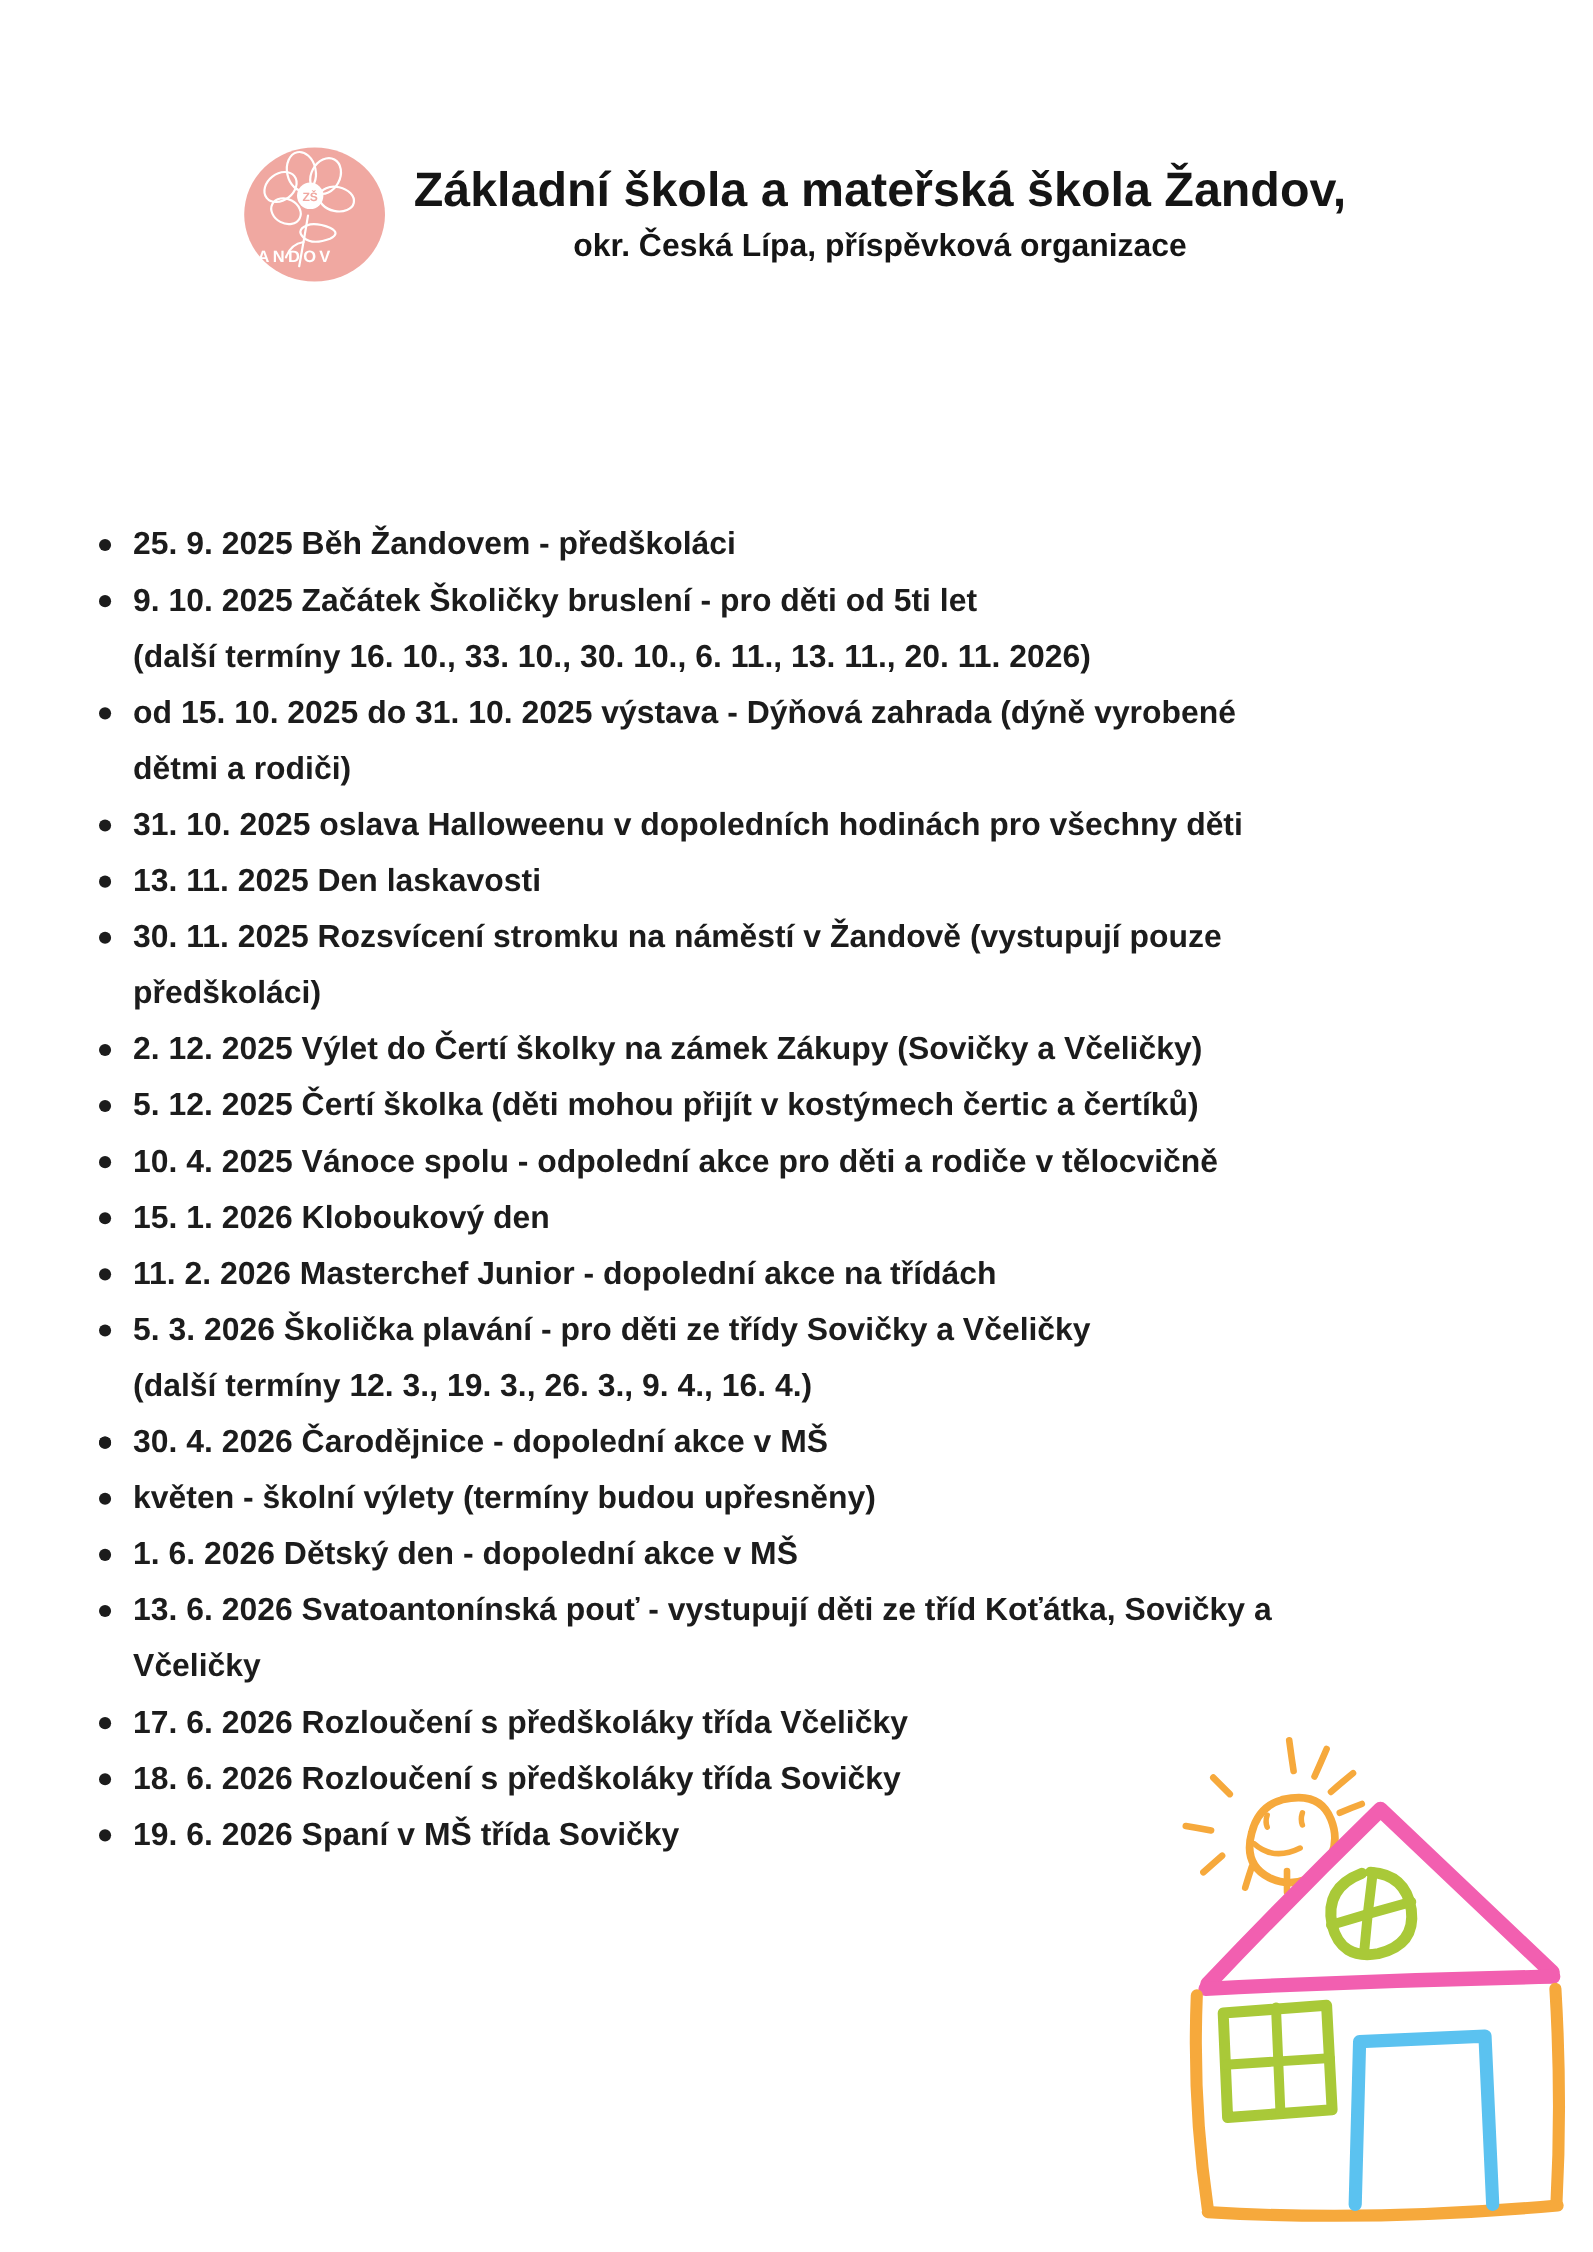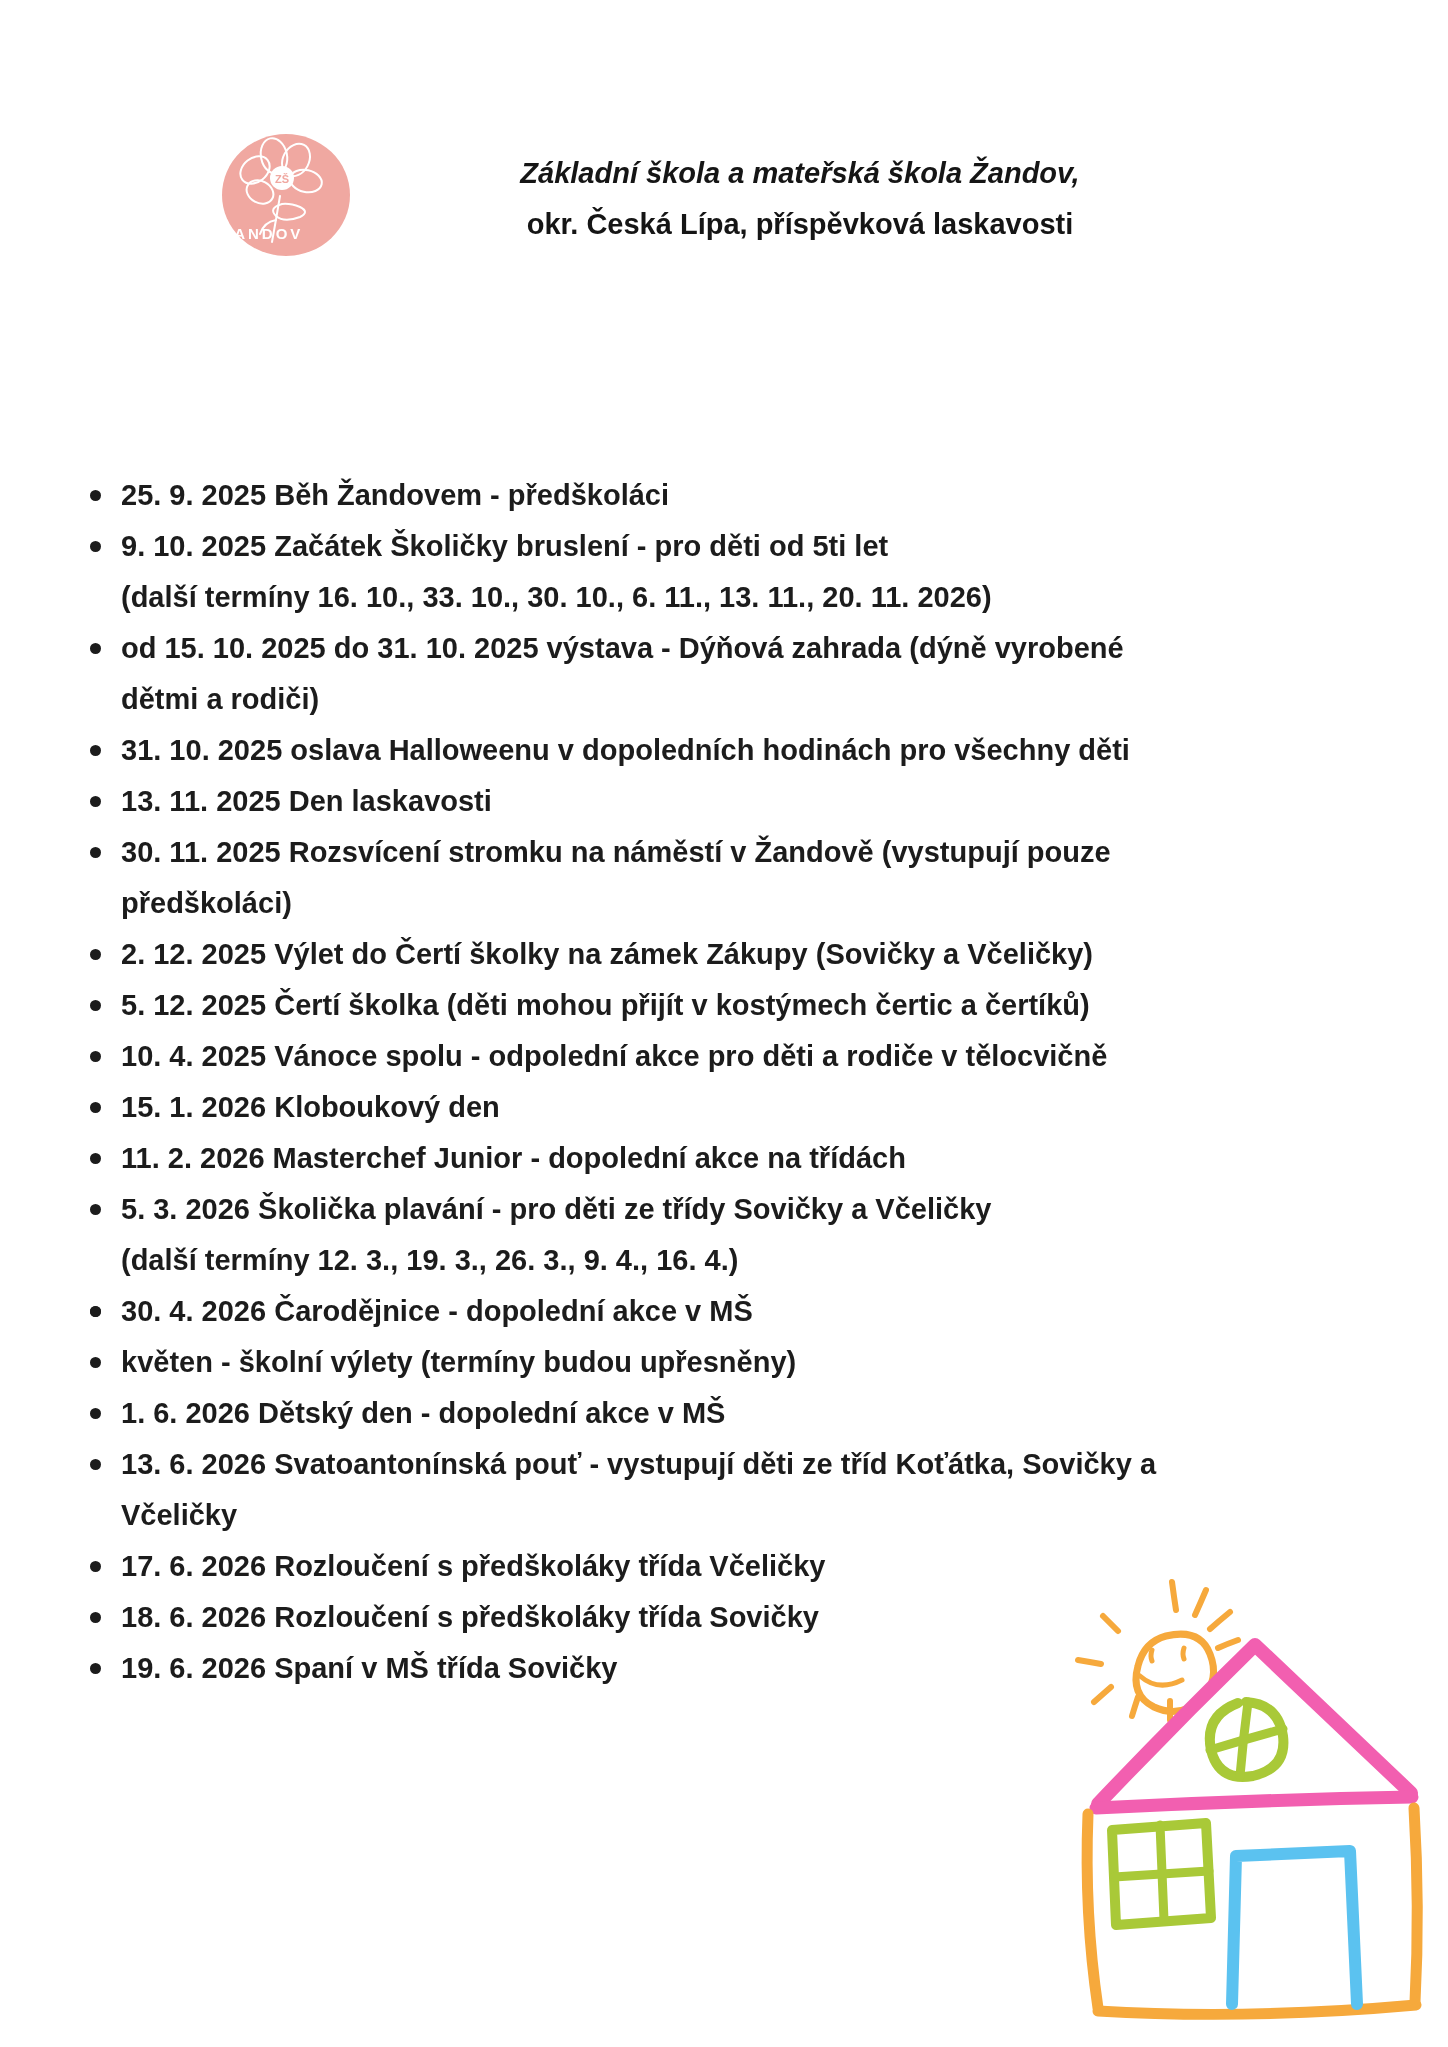--- a/index.html
+++ b/index.html
@@ -35,21 +35,21 @@
   }
   .header-text {
     position: absolute;
     left: 300px;
     top: 148px;
     width: 1000px;
     text-align: center;
     font-weight: 700;
     color: #151515;
   }
-  .header-line1 { font-size: 29px; line-height: 50px; font-style: italic; }
+  .header-line1 { font-size: 44px; line-height: 50px; }
   .header-line2 { font-size: 29px; line-height: 44px; margin-top: 4px; }
 
   
   .doc-title {
     position: absolute;
     left: 60px;
     top: 336px;
     width: 1340px;
     font-size: 56px;
     line-height: 72px;
@@ -115,21 +115,21 @@
         <path d="M54 86 q-12 2 -16 14"></path>
       </g>
       <circle cx="60" cy="44" r="12" fill="#ffffff"></circle>
       <text x="60" y="49" text-anchor="middle" font-size="11" font-weight="bold" fill="#f0a8a1">ZŠ</text>
     </svg>
     <div class="logo-label">ŽANDOV</div>
   </div>
 
   <div class="header-text">
     <div class="header-line1">Základní škola a mateřská škola Žandov,</div>
-    <div class="header-line2">okr. Česká Lípa, příspěvková laskavosti</div>
+    <div class="header-line2">okr. Česká Lípa, příspěvková organizace</div>
   </div>
 
 
   <div class="events">
     <div class="event-item">
       <span class="bullet"></span>
       <span class="event-text">25. 9. 2025 Běh Žandovem - předškoláci</span>
     </div>
 
     <div class="event-item">

